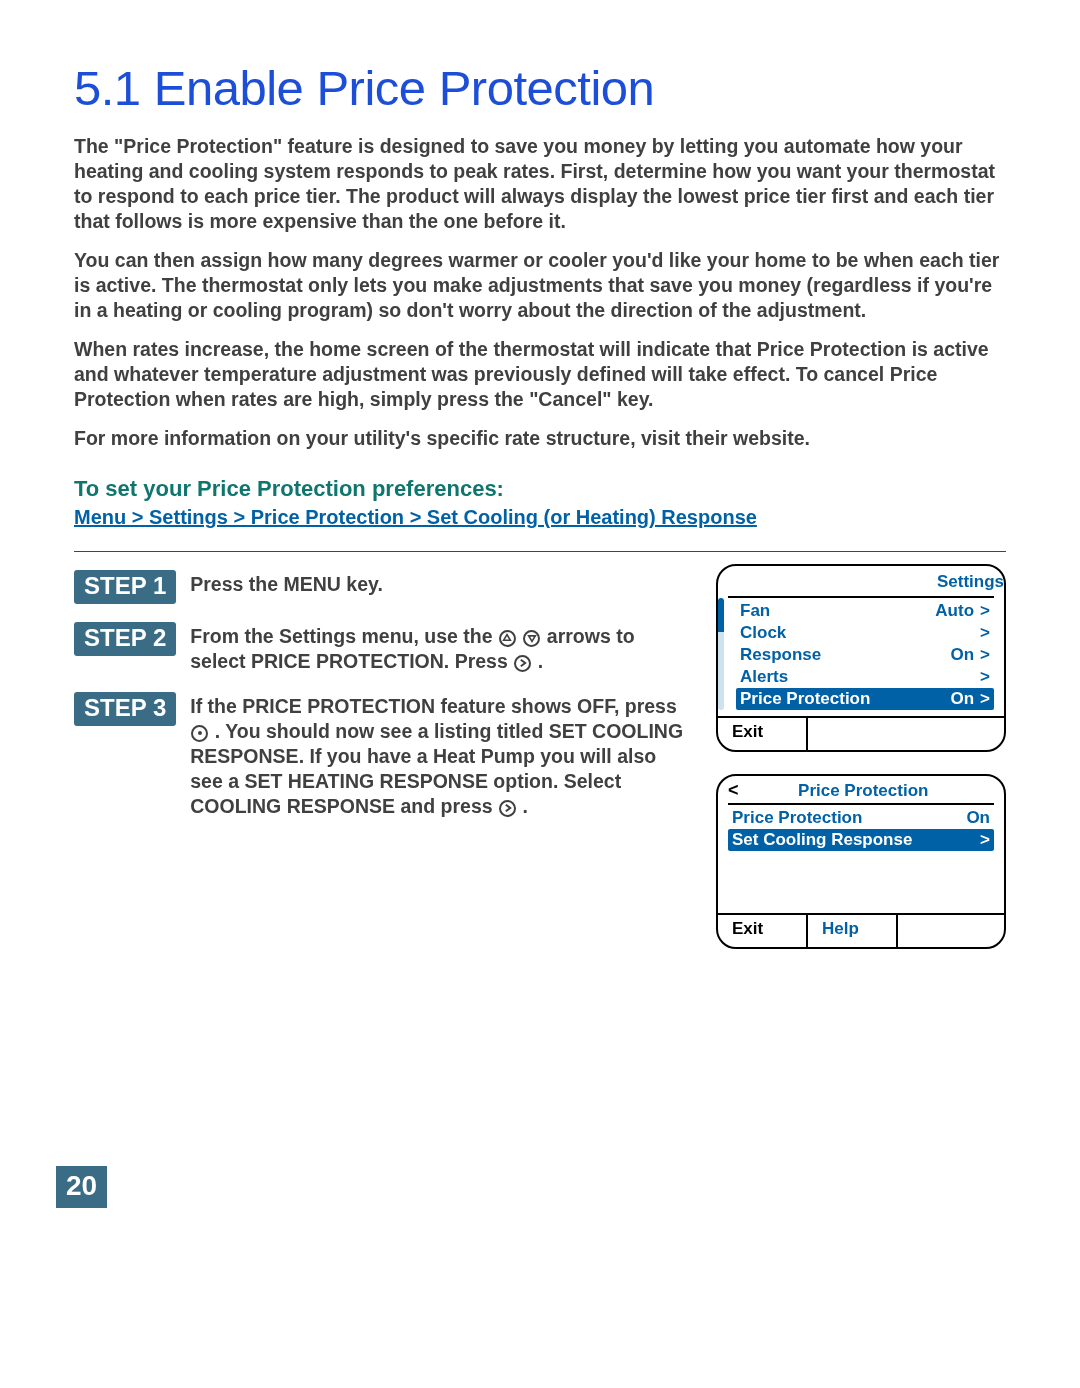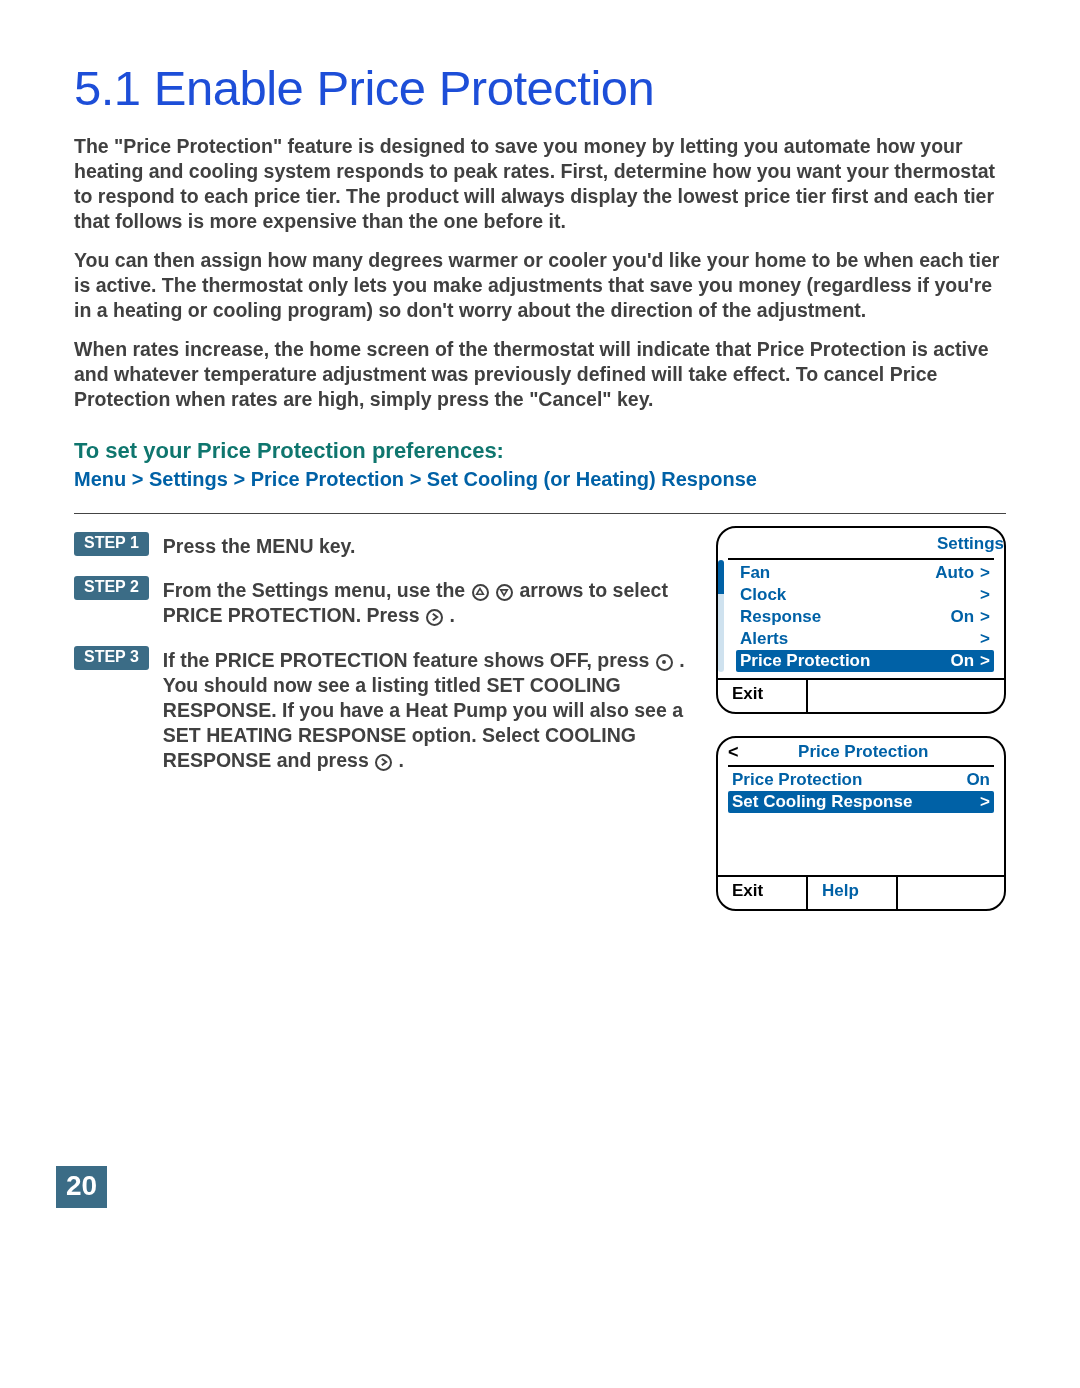--- a/index.html
+++ b/index.html
@@ -37,20 +37,21 @@
     color: #0f766e;
     margin-top: 26px;
     font-family: "Trebuchet MS", Arial, sans-serif;
   }
   .navpath {
     font-size: 20px;
     font-weight: 700;
     color: #0061a6;
     margin-top: 4px;
     font-family: "Trebuchet MS", Arial, sans-serif;
+    text-decoration: underline;
   }
   .divider {
     border: none;
     border-top: 1px solid #444;
     margin: 22px 0 18px 0;
   }
   .steps-area {
     display: flex;
     gap: 30px;
     align-items: flex-start;
@@ -60,21 +61,21 @@
   .step-row {
     display: flex;
     align-items: flex-start;
     margin-bottom: 18px;
     gap: 14px;
   }
   .step-badge {
     background: #3b6c86;
     color: #fff;
     font-weight: 700;
-    font-size: 16px;
+    font-size: 24px;
     padding: 2px 10px 4px 10px;
     font-family: "Trebuchet MS", Arial, sans-serif;
     border-radius: 3px;
     white-space: nowrap;
   }
   .step-text {
     font-size: 19.5px;
     line-height: 1.28;
     font-weight: 700;
     color: #404040;
@@ -173,20 +174,21 @@
 </style>
 </head>
 <body>
 
 <div class="page">
   <h1 class="heading">5.1 Enable Price Protection</h1>
 
   <p class="para">The "Price Protection" feature is designed to save you money by letting you automate how your heating and cooling system responds to peak rates. First, determine how you want your thermostat to respond to each price tier. The product will always display the lowest price tier first and each tier that follows is more expensive than the one before it.</p>
   <p class="para">You can then assign how many degrees warmer or cooler you'd like your home to be when each tier is active. The thermostat only lets you make adjustments that save you money (regardless if you're in a heating or cooling program) so don't worry about the direction of the adjustment.</p>
   <p class="para">When rates increase, the home screen of the thermostat will indicate that Price Protection is active and whatever temperature adjustment was previously defined will take effect. To cancel Price Protection when rates are high, simply press the "Cancel" key.</p>
+  <p class="para">For more information on your utility's specific rate structure, visit their website.</p>
 
   <div class="subhead">To set your Price Protection preferences:</div>
   <div class="navpath">Menu &gt; Settings &gt; Price Protection &gt; Set Cooling (or Heating) Response</div>
 
   <hr class="divider">
 
   <div class="steps-area">
     <div class="steps-col">
 
       <div class="step-row">

